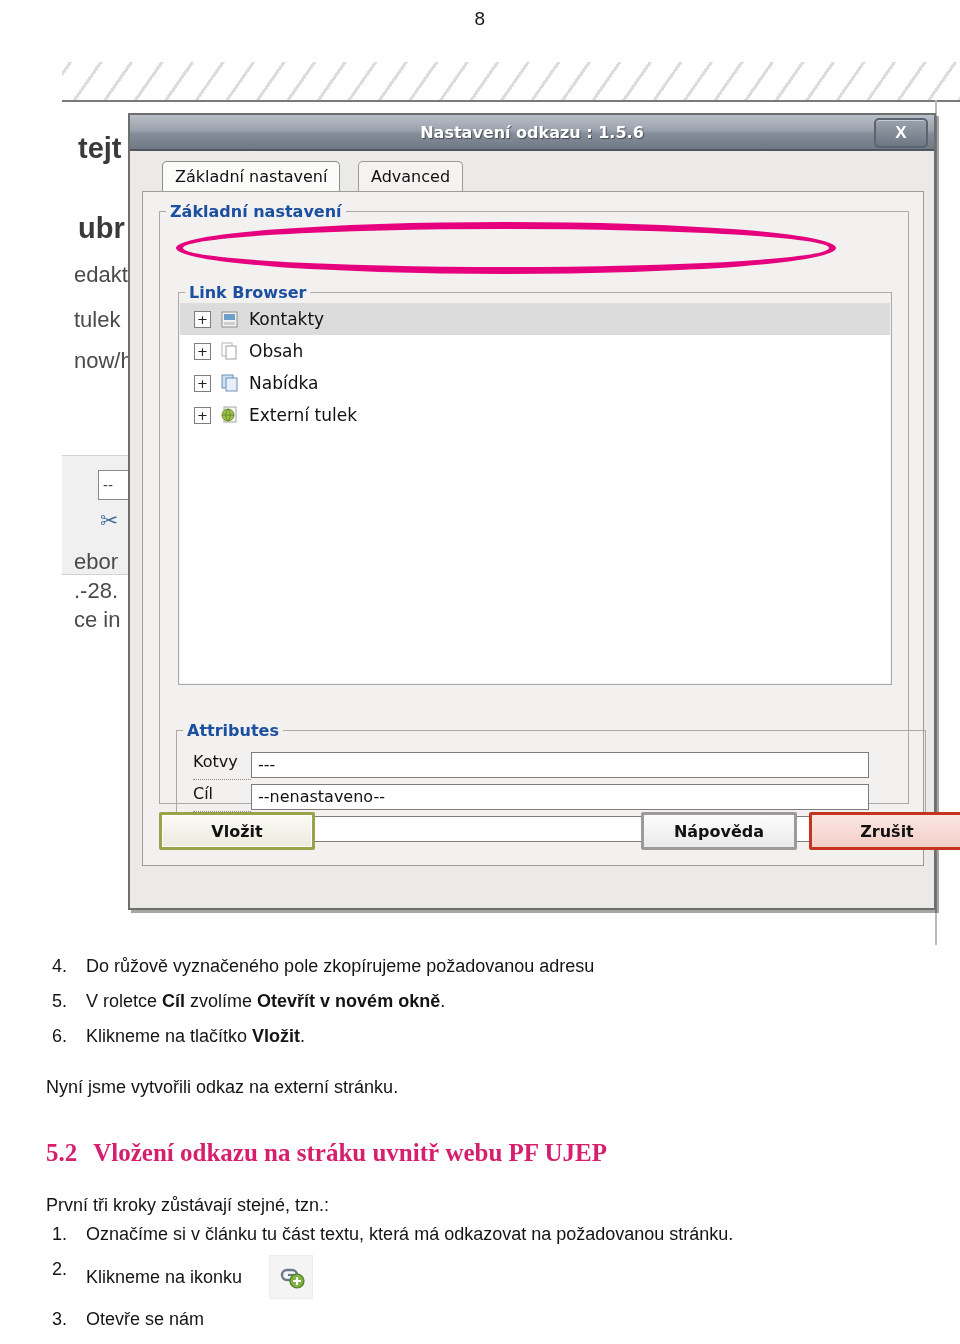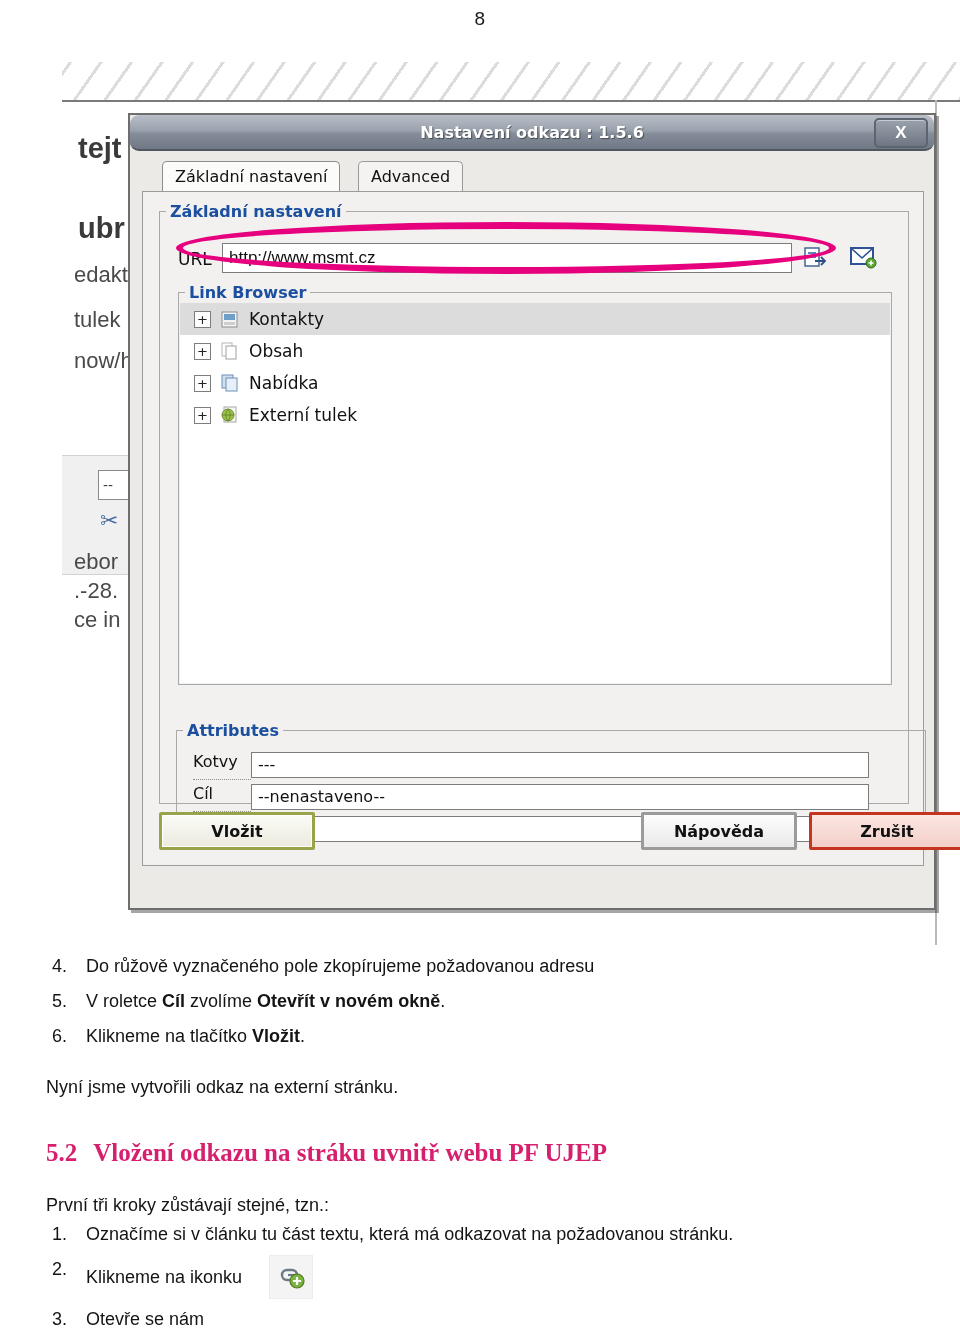--- a/index.html
+++ b/index.html
@@ -42,21 +42,21 @@
   #dialog{
     position:absolute;left:128px;top:113px;width:808px;height:797px;
     background:#eceae6;border:2px solid #6e6e6e;
     box-shadow:3px 3px 0 rgba(0,0,0,.35);
     box-sizing:border-box;
   }
   #titlebar{
     position:relative;height:34px;
     background:linear-gradient(to bottom,#b9bfc8 0%,#9aa2ad 45%,#848d99 55%,#6f7884 100%);
     border-bottom:2px solid #4e5660;
-    display:flex;align-items:center;justify-content:center;border-radius:9px;
+    display:flex;align-items:center;justify-content:center;
   }
   #title-text{
     font-weight:bold;font-size:16px;color:#ffffff;letter-spacing:0;
     text-shadow:1px 1px 1px rgba(0,0,0,.45);
     font-family:"DejaVu Sans",sans-serif;
   }
   #close-button{
     position:absolute;right:6px;top:3px;width:50px;height:26px;
     background:linear-gradient(to bottom,#9aa2ad,#6d7682);
     border:2px solid #5c646f;border-radius:5px;
@@ -234,42 +234,20 @@
     <div id="tabstrip">
       <div class="tab" id="tab-basic">Základní nastavení</div>
       <div class="tab" id="tab-advanced">Advanced</div>
     </div>
 
     <div id="panel">
 
       <fieldset class="grp" id="grp-zakladni">
         <legend class="grp-title">Základní nastavení</legend>
 
-        <div id="url-row">
-          <span id="url-label">URL</span>
-          <div id="url-input" placeholder="">http://www.msmt.cz</div>
-
-          <span id="url-browse-icon">
-            <svg width="26" height="26" viewBox="0 0 26 26">
-              <rect x="3" y="3" width="14" height="18" fill="#ffffff" stroke="#3b5a8c" stroke-width="1.4"></rect>
-              <rect x="6" y="7" width="8" height="2" fill="#5b83c0"></rect>
-              <rect x="6" y="11" width="8" height="2" fill="#5b83c0"></rect>
-              <path d="M13 16 L23 16 M19 12 L23 16 L19 20" fill="none" stroke="#2f4f86" stroke-width="1.8"></path>
-            </svg>
-          </span>
-
-          <span id="url-mail-icon">
-            <svg width="28" height="26" viewBox="0 0 28 26">
-              <rect x="1" y="3" width="22" height="16" fill="#ffffff" stroke="#2d5396" stroke-width="2"></rect>
-              <path d="M2 4 L12 13 L22 4" fill="none" stroke="#2d5396" stroke-width="1.6"></path>
-              <circle cx="21" cy="18" r="5" fill="#5aa734" stroke="#2f6b1c" stroke-width="1"></circle>
-              <path d="M21 15.5 v5 M18.5 18 h5" stroke="#ffffff" stroke-width="1.6"></path>
-            </svg>
-          </span>
-        </div>
 
         <fieldset class="grp" id="grp-linkbrowser">
           <legend class="grp-title">Link Browser</legend>
           <div id="tree">
 
             <div class="tree-row selected">
               <span class="expander">+</span>
               <span class="node-icon">
                 <svg width="20" height="20" viewBox="0 0 20 20">
                   <rect x="2" y="3" width="15" height="15" fill="#f3f3f3" stroke="#8d8d8d"></rect>

